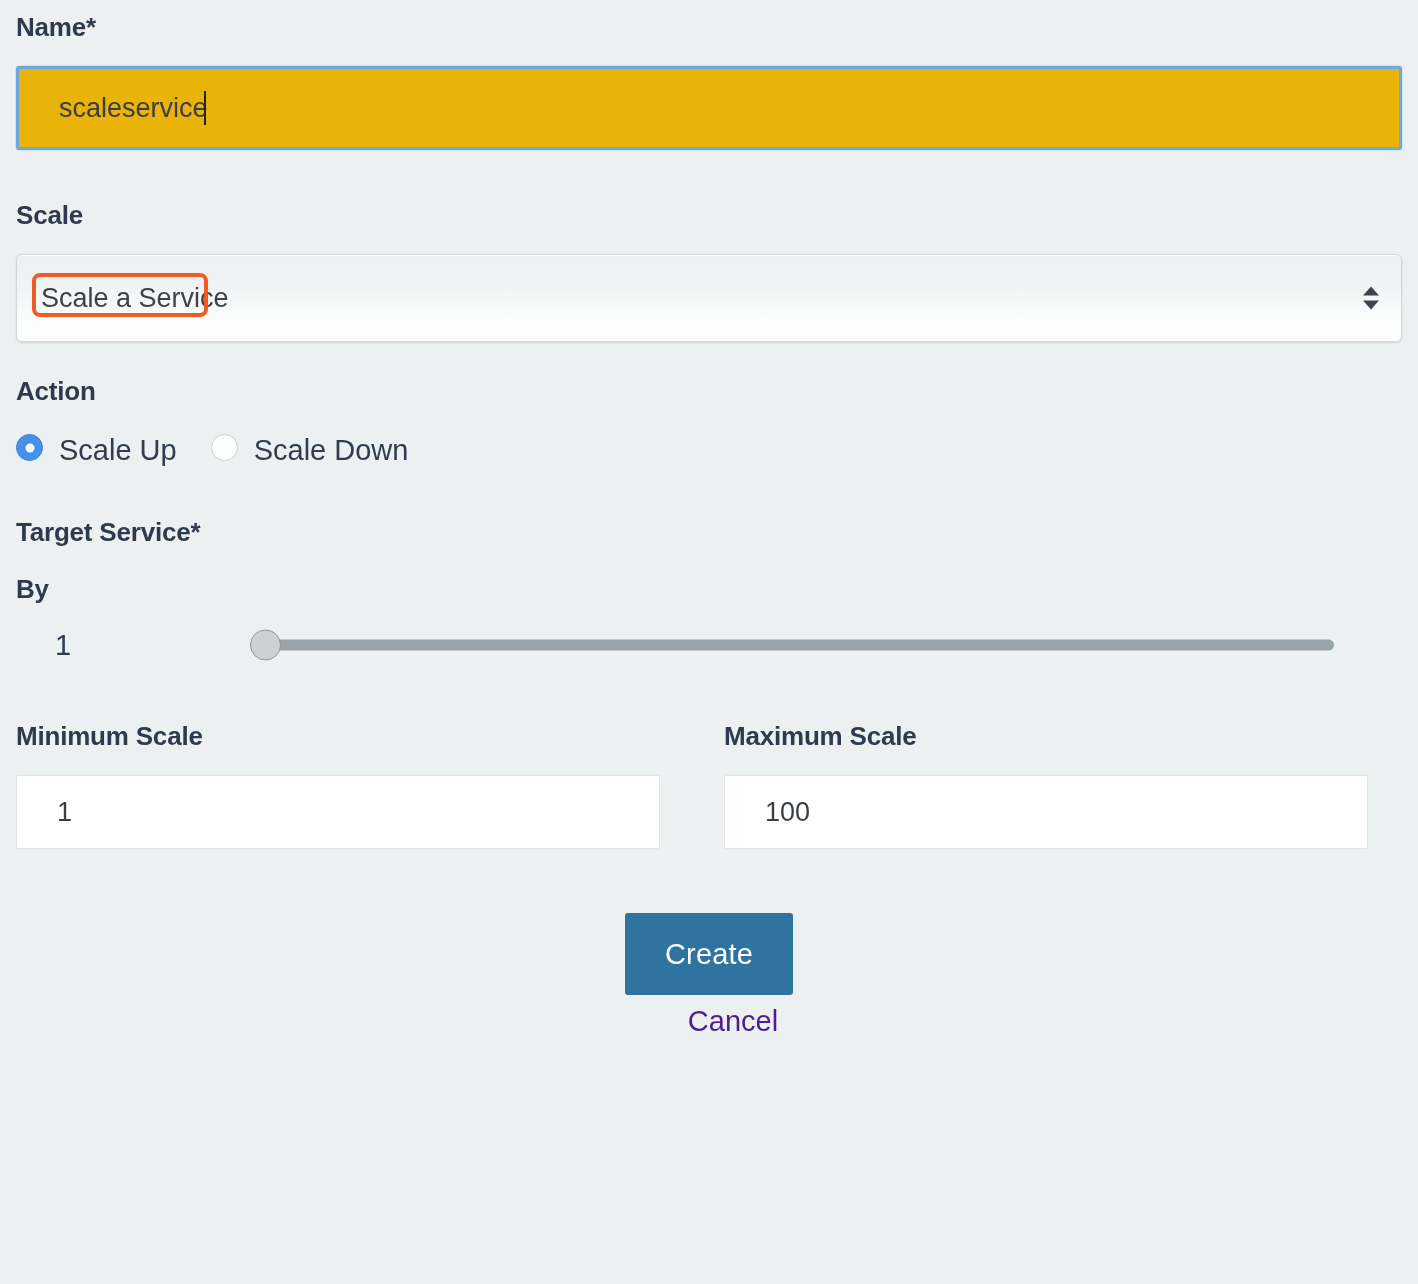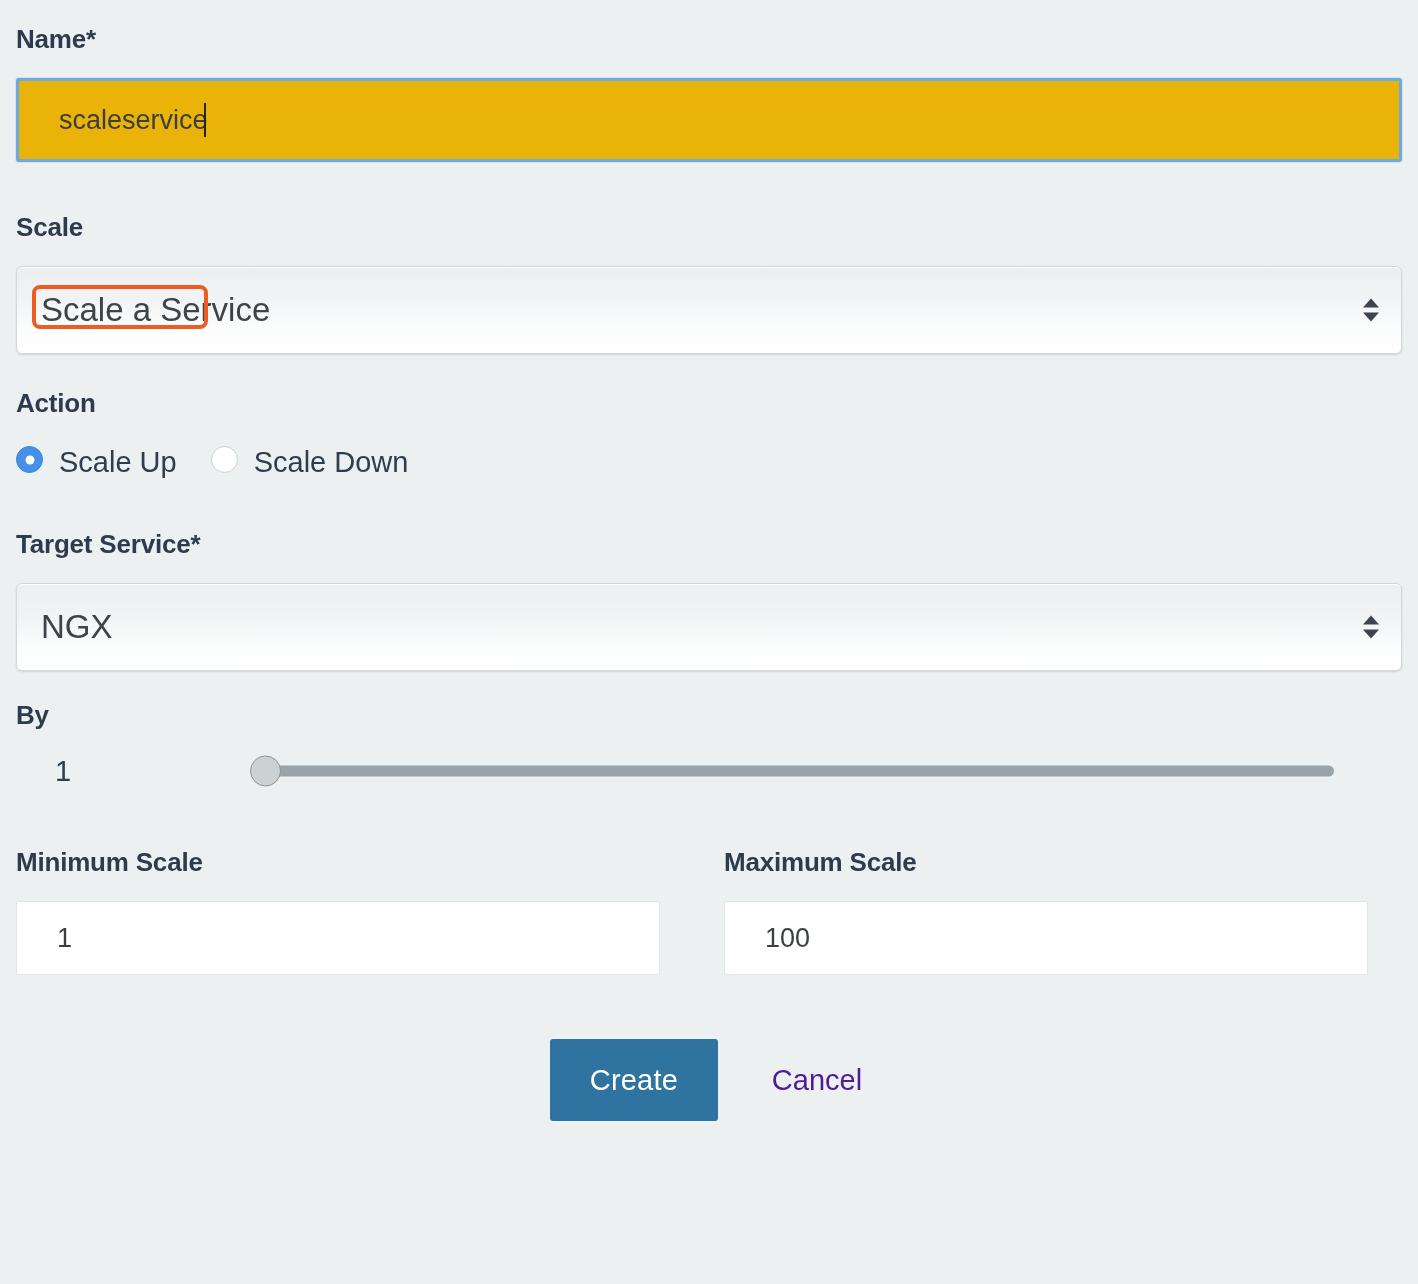--- a/index.html
+++ b/index.html
@@ -12,21 +12,21 @@
     background: #ecf0f1;
     font-family: "Liberation Sans", sans-serif;
     color: #2f3d4f;
     overflow: hidden;
   }
   .page {
     position: relative;
     width: 1418px;
     height: 1284px;
     box-sizing: border-box;
-    padding: 12px 16px;
+    padding: 0 16px;
   }
 
   
   .field-label {
     font-size: 26px;
     font-weight: bold;
     color: #2e3b4e;
     letter-spacing: -0.2px;
     line-height: 1;
   }
@@ -68,21 +68,21 @@
     inset: 0;
     background: linear-gradient(to bottom, #eceef0 0%, #f2f3f4 38%, #fbfcfc 72%, #ffffff 100%);
     border: 1px solid #d3d7da;
     border-radius: 6px;
     box-shadow: 0 1px 2px rgba(0,0,0,0.12), inset 0 1px 0 rgba(255,255,255,0.9);
     box-sizing: border-box;
     display: flex;
     align-items: center;
   }
   .select-value {
-    font-size: 33px;
+    font-size: 27px;
     color: #3c4349;
     padding-left: 24px;
   }
   .select-arrows {
     position: absolute;
     right: 22px;
     top: 50%;
     transform: translateY(-50%);
     display: flex;
     flex-direction: column;
@@ -233,21 +233,22 @@
     width: 100%;
     height: 100%;
     box-sizing: border-box;
   }
 
   
   .footer {
     margin-top: 64px;
     display: flex;
     align-items: center;
-    justify-content: center;
+    justify-content: flex-start;
+    flex-direction: column;
   }
   .btn-create {
     background: #2f74a0;
     color: #ffffff;
     border: 0;
     border-radius: 3px;
     font-family: "Liberation Sans", sans-serif;
     font-size: 29px;
     width: 168px;
     height: 82px;
@@ -301,29 +302,20 @@
       </label>
       <label class="radio-item">
         <span class="radio-dot off"></span>
         <span class="radio-label">Scale Down</span>
       </label>
     </div>
   </div>
 
   <div class="select-block">
     <div class="field-label">Target Service*</div>
-    <div class="select-wrap">
-      <div class="select-box">
-        <span class="select-value">NGX</span>
-        <span class="select-arrows">
-          <span class="tri-up"></span>
-          <span class="tri-down"></span>
-        </span>
-      </div>
-    </div>
   </div>
 
   <div class="by-block">
     <div class="field-label">By</div>
     <div class="slider-row">
       <div class="slider-value">1</div>
       <div class="slider-area">
         <div class="slider-track"></div>
         <div class="slider-thumb"></div>
       </div>

